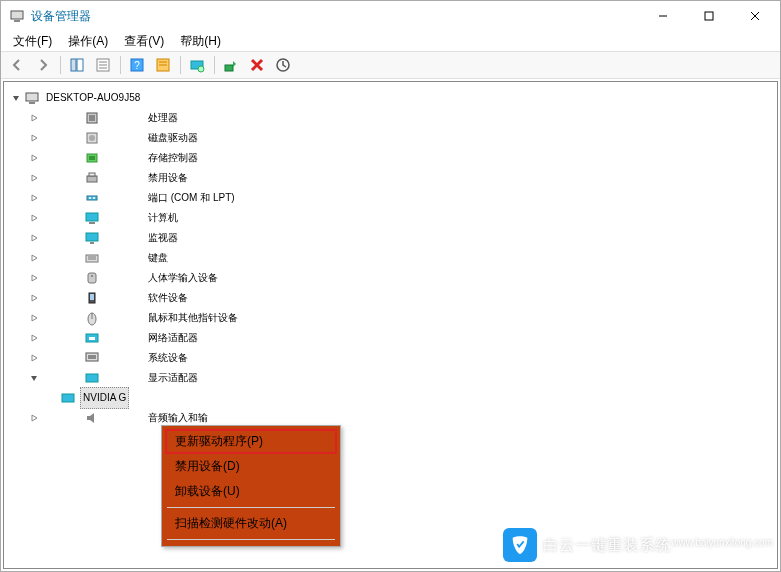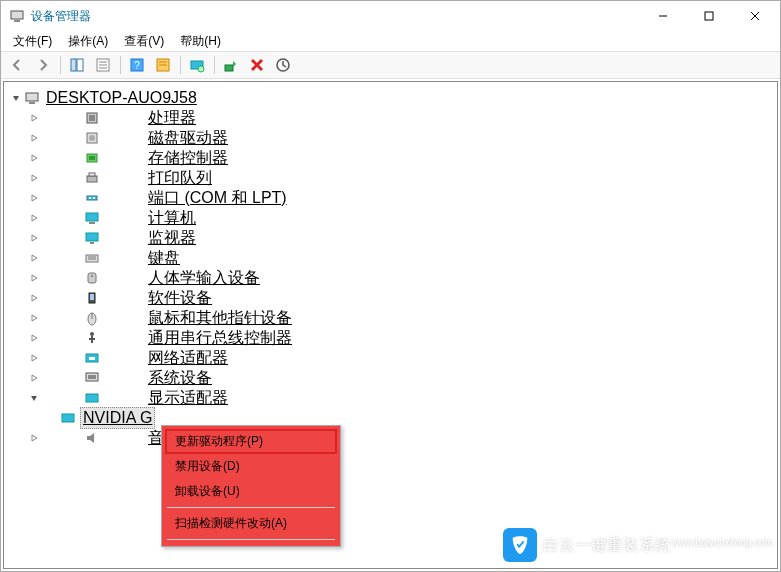--- a/index.html
+++ b/index.html
@@ -15,32 +15,32 @@
 
 .menubar { height: 20px; display: flex; align-items: center; padding: 0 4px; font-size: 12px; }
 .menu-item { padding: 2px 8px; cursor: default; }
 
 .toolbar { height: 28px; display: flex; align-items: center; padding: 2px 4px; gap: 2px; border-top: 1px solid #e0e0e0; border-bottom: 1px solid #e0e0e0; background: #f8f8f8; }
 .toolbar-btn { width: 24px; height: 24px; display: flex; align-items: center; justify-content: center; border: 1px solid transparent; cursor: default; }
 .toolbar-sep { width: 6px; height: 24px; display:flex; align-items:center; justify-content:center; }
 .toolbar-sep::after { content:''; width:1px; height:18px; background:#ccc; }
 
 .content { flex: 1; overflow: auto; border: 1px solid #888; margin: 2px; background: #fff; position: relative; }
-.tree { padding: 6px 4px; font-size: 16px; line-height: 20px; text-decoration: underline; }
+.tree { padding: 6px 4px; font-size: 10px; line-height: 20px; }
 .tree-row { display: flex; align-items: center; height: 20px; white-space: nowrap; }
 .tree-row .chev { width: 16px; height: 16px; display: flex; align-items: center; justify-content: center; cursor: default; }
 .tree-row .icon { width: 16px; height: 16px; margin-right: 4px; display: flex; align-items: center; justify-content: center; }
 .tree-row .label { padding: 0 2px; }
 .tree-row.selected .label { background: #e5e5e5; border: 1px dotted #888; }
 
 .ind0 { padding-left: 0; }
 .ind1 { padding-left: 18px; gap: 42px; }
 .ind2 { padding-left: 36px; }
 
-.ctxmenu { position: absolute; left: 161px; top: 425px; width: 180px; background: #ef4444; border: 1px solid #aaa; box-shadow: 2px 2px 4px rgba(0,0,0,0.25); padding: 3px; font-size: 12px; }
+.ctxmenu { position: absolute; left: 161px; top: 425px; width: 180px; background: #c2410c; border: 1px solid #aaa; box-shadow: 2px 2px 4px rgba(0,0,0,0.25); padding: 3px; font-size: 12px; }
 .ctx-item { padding: 4px 10px; cursor: default; }
 .ctx-item.highlight { border: 2px solid #d22; padding: 2px 8px; }
 .ctx-sep { height: 1px; background: #ccc; margin: 3px 2px; }
 .ctx-item.bold { font-weight: bold; }
 
 .watermark { position: absolute; right: 8px; bottom: 10px; display: flex; align-items: center; color: #fff; }
 .watermark-badge { width: 34px; height: 34px; background:#1e9bf0; border-radius:6px; display:flex; align-items:center; justify-content:center; margin-right:6px; }
 .watermark-text { display:flex; flex-direction:row; line-height:1.1; }
 .watermark-text .t1 { font-size:15px; color:#fff; text-shadow:0 0 3px rgba(0,0,0,.3); font-weight:500; letter-spacing:1px; }
 .watermark-text .t2 { font-size:10px; color:#fff; text-shadow:0 0 3px rgba(0,0,0,.3); }
@@ -218,21 +218,21 @@
               <svg width="10" height="10" viewBox="0 0 10 10">
                 <path d="M3 2 L8 5 L3 8 Z" fill="none" stroke="#888"></path>
               </svg>
             </span>
             <span class="icon">
               <svg width="16" height="16" viewBox="0 0 16 16">
                 <rect x="3" y="6" width="10" height="6" fill="#bbb" stroke="#666"></rect>
                 <rect x="5" y="3" width="6" height="3" fill="#eee" stroke="#666"></rect>
               </svg>
             </span>
-            <span class="label">打印队列</span>
+            <span class="label">禁用设备</span>
           </div>
           <div class="tree-row ind1">
             <span class="chev">
               <svg width="10" height="10" viewBox="0 0 10 10">
                 <path d="M3 2 L8 5 L3 8 Z" fill="none" stroke="#888"></path>
               </svg>
             </span>
             <span class="icon">
               <svg width="16" height="16" viewBox="0 0 16 16">
                 <rect x="3" y="6" width="10" height="4" fill="#5bd" stroke="#279"></rect>
@@ -319,35 +319,20 @@
                 <path d="M3 2 L8 5 L3 8 Z" fill="none" stroke="#888"></path>
               </svg>
             </span>
             <span class="icon">
               <svg width="16" height="16" viewBox="0 0 16 16">
                 <ellipse cx="8" cy="9" rx="4" ry="6" fill="#ddd" stroke="#777"></ellipse>
                 <line x1="8" y1="3" x2="8" y2="9" stroke="#777"></line>
               </svg>
             </span>
             <span class="label">鼠标和其他指针设备</span>
-          </div>
-          <div class="tree-row ind1">
-            <span class="chev">
-              <svg width="10" height="10" viewBox="0 0 10 10">
-                <path d="M3 2 L8 5 L3 8 Z" fill="none" stroke="#888"></path>
-              </svg>
-            </span>
-            <span class="icon">
-              <svg width="16" height="16" viewBox="0 0 16 16">
-                <circle cx="8" cy="4" r="2" fill="#555"></circle>
-                <line x1="8" y1="6" x2="8" y2="13" stroke="#555" stroke-width="2"></line>
-                <line x1="5" y1="9" x2="11" y2="9" stroke="#555" stroke-width="2"></line>
-              </svg>
-            </span>
-            <span class="label">通用串行总线控制器</span>
           </div>
           <div class="tree-row ind1">
             <span class="chev">
               <svg width="10" height="10" viewBox="0 0 10 10">
                 <path d="M3 2 L8 5 L3 8 Z" fill="none" stroke="#888"></path>
               </svg>
             </span>
             <span class="icon">
               <svg width="16" height="16" viewBox="0 0 16 16">
                 <rect x="2" y="4" width="12" height="8" fill="#3bd" stroke="#199"></rect>

